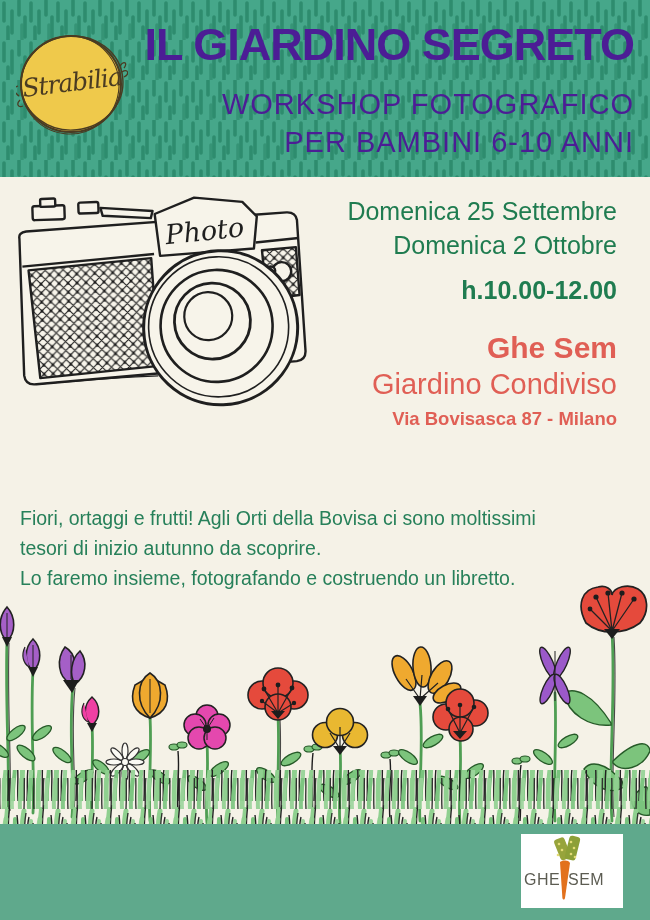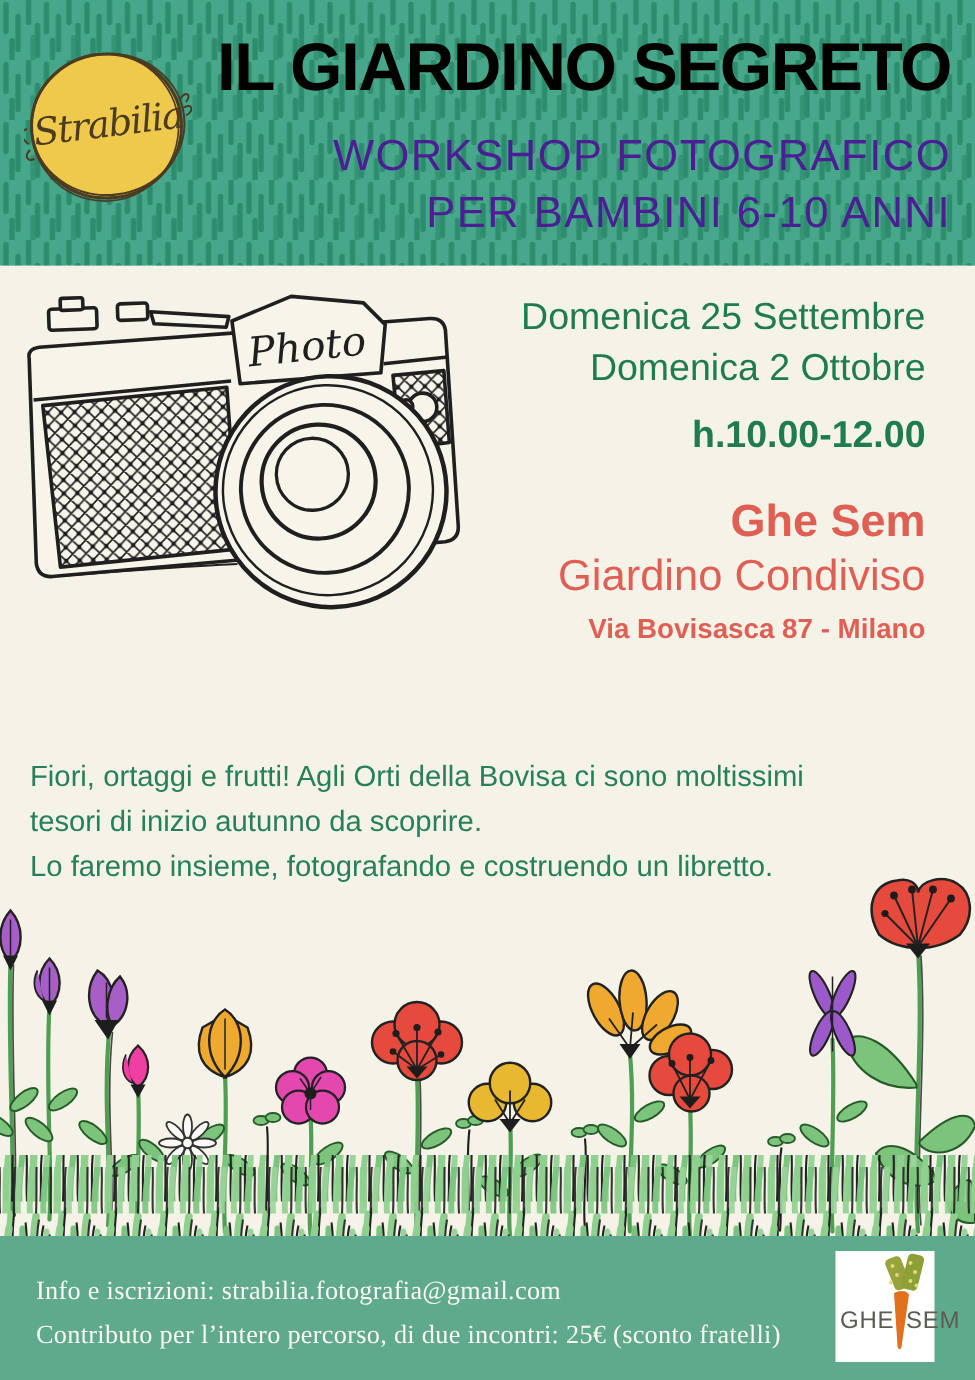--- a/index.html
+++ b/index.html
@@ -12,21 +12,21 @@
   .header { position:absolute; left:0; top:0; width:650px; height:177px; background:#46A78A; }
   .header-tex { position:absolute; left:0; top:0; }
   .logo-wrap { position:absolute; left:16px; top:30px; width:112px; height:112px; }
   .logo-text {
     position:absolute; left:0; top:38px; width:112px; text-align:center;
     font-family:"DejaVu Serif", serif; font-style:italic; font-size:25px;
     color:#4A3B22; transform:rotate(-7deg); letter-spacing:-1px;
   }
   .header-text { position:absolute; right:16px; top:22px; width:500px; text-align:right; }
   .title {
-    margin:0; font-size:45px; font-weight:bold; color:#000000;
+    margin:0; font-size:45px; font-weight:bold; color:#4c1d95;
     letter-spacing:-1px; line-height:1.0;
   }
   .subtitle { color:#4c1d95; font-size:29px; font-weight:500; letter-spacing:1px; line-height:1.32; }
   .subtitle.first { margin-top:18px; }
   
   .camera { position:absolute; left:6px; top:190px; }
   .details { position:absolute; right:33px; top:194px; text-align:right; color:#1F7C50; }
   .details .heading { margin:0 0 12px 0; font-size:35px; font-weight:bold; }
   .details .date { font-size:25px; font-weight:500; line-height:34px; }
   .details .time { font-size:25px; font-weight:700; margin-top:14px; }
@@ -44,21 +44,21 @@
   .footer {
     position:absolute; left:0; top:824px; width:650px; height:96px;
     background:#5FA98C;
   }
   .footer-lines {
     position:absolute; left:24px; top:22px; color:#FAF8EF;
     font-family:"Liberation Serif", serif; font-size:17.5px; line-height:29px;
     letter-spacing:0.2px;
   }
   .ghesem-box {
-    position:absolute; right:27px; top:10px; width:66px; height:74px;
+    position:absolute; right:27px; top:10px; width:102px; height:74px;
     background:#FFFFFF;
   }
 </style>
 </head>
 <body>
 
 <div class="poster">
 
   <header class="header">
     <svg class="header-tex" width="650" height="177" aria-hidden="true">
@@ -364,24 +364,20 @@
       </g>
     </g>
 
     <rect x="0" y="185" width="650" height="54" fill="url(#grassP)"></rect>
     <g transform="translate(16,8)" opacity="0.9">
       <rect x="-16" y="185" width="666" height="46" fill="url(#grassP)"></rect>
     </g>
   </svg>
 
   <footer class="footer">
-    <div class="footer-lines">
-      <div>Info e iscrizioni: strabilia.fotografia@gmail.com</div>
-      <div>Contributo per l’intero percorso, di due incontri: 25€  (sconto fratelli)</div>
-    </div>
     <div class="ghesem-box">
       <svg width="82" height="74" viewBox="0 0 82 74" aria-hidden="true">
 
         <g>
           <rect x="36" y="4" width="11" height="22" rx="3" fill="#97A43B" transform="rotate(-22 41 15)"></rect>
           <rect x="46" y="2" width="11" height="24" rx="3" fill="#8DA037" transform="rotate(14 51 14)"></rect>
           <g fill="#E3DB76">
             <circle cx="38" cy="10" r="1.3"></circle>
               <circle cx="41" cy="16" r="1.3"></circle>
               <circle cx="37" cy="21" r="1.3"></circle>

